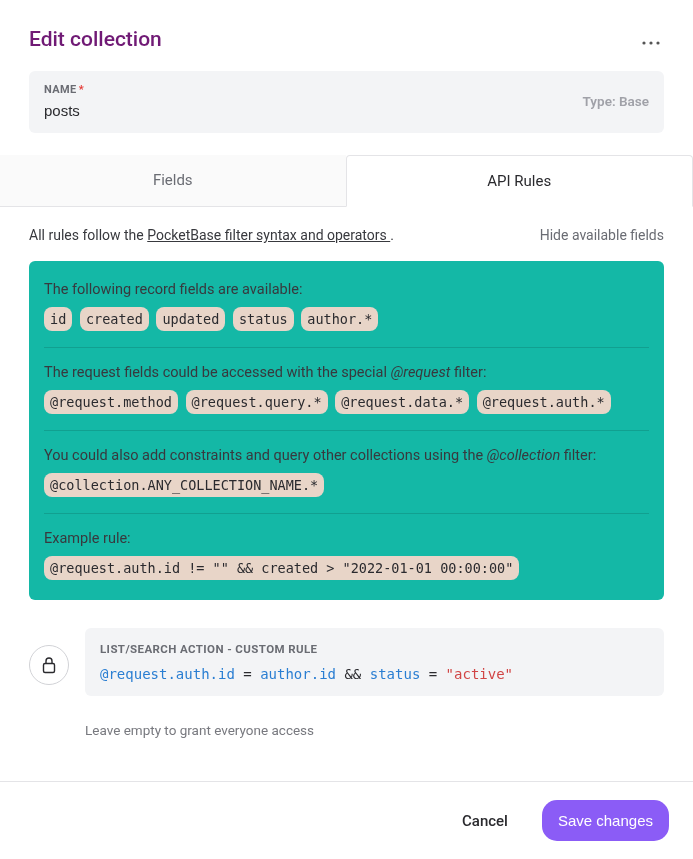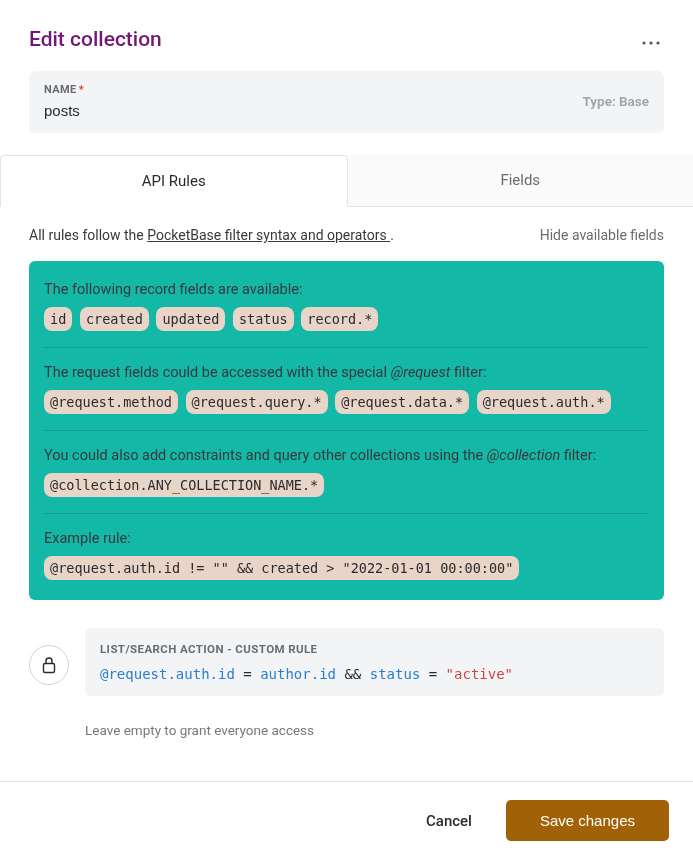--- a/index.html
+++ b/index.html
@@ -207,26 +207,26 @@
       background: #fff;
     }
     .btn-cancel {
       color: #2a2a2e;
       font-size: 15px;
       font-weight: 500;
       cursor: pointer;
       padding: 10px 12px;
     }
     .btn-save {
-      background: #a16207;
+      background: #8b5cf6;
       color: #fff;
       font-size: 15px;
       font-weight: 500;
-      padding: 12px 34px;
-      border-radius: 5px;
+      padding: 12px 16px;
+      border-radius: 15px;
       cursor: pointer;
       border: none;
     }
   </style>
 </head>
 <body>
 
 <div class="header">
   <h1>Edit collection</h1>
   <div class="more-btn">
@@ -242,41 +242,41 @@
   <div class="name-left">
     <div class="name-label">
       <span>NAME</span><span class="req">*</span>
     </div>
     <input class="name-input" value="posts" style="">
   </div>
   <div class="type-label">Type: Base</div>
 </div>
 
 <div class="tabs">
+  <div class="tab">Fields</div>
   <div class="tab active">API Rules</div>
-  <div class="tab">Fields</div>
 </div>
 
 <div class="content">
 
   <div class="syntax-row">
     <div>
       <span>All rules follow the </span><a>PocketBase filter syntax and operators </a><span>.</span>
     </div>
     <div class="hide-fields">Hide available fields</div>
   </div>
 
   <div class="info-panel">
     <div>The following record fields are available:</div>
     <div class="chips">
       <span class="chip">id</span>
       <span class="chip">created</span>
       <span class="chip">updated</span>
       <span class="chip">status</span>
-      <span class="chip">record.*</span>
+      <span class="chip">author.*</span>
     </div>
     <hr>
     <div>
       <span>The request fields could be accessed with the special </span><span class="italic">@request</span><span> filter:</span>
     </div>
     <div class="chips">
       <span class="chip">@request.method</span>
       <span class="chip">@request.query.*</span>
       <span class="chip">@request.data.*</span>
       <span class="chip">@request.auth.*</span>

